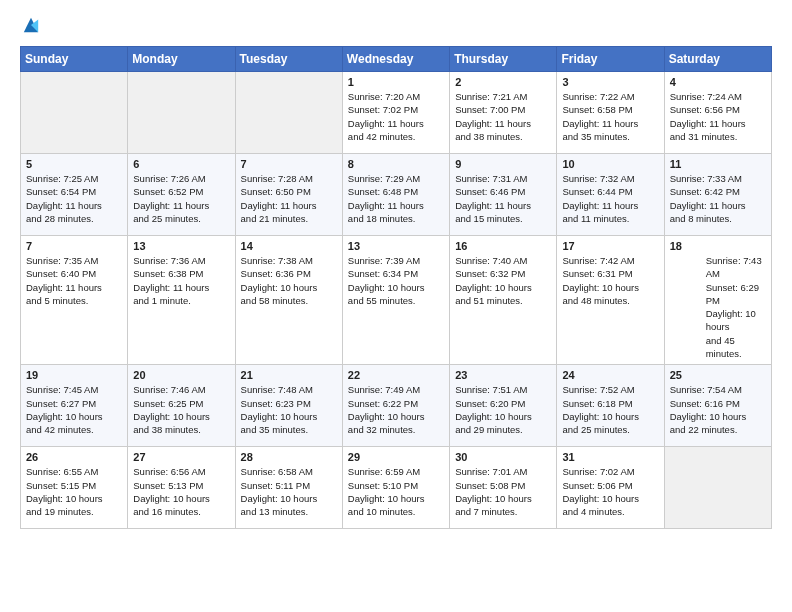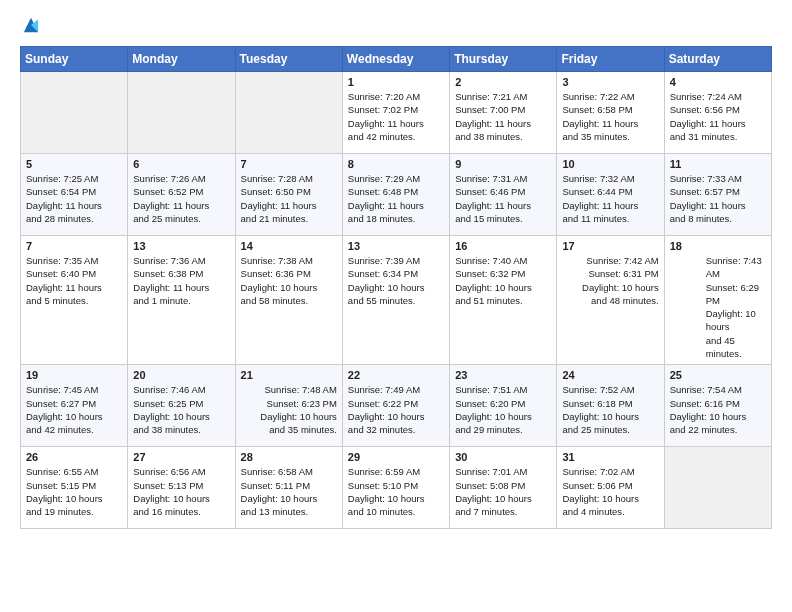--- a/index.html
+++ b/index.html
@@ -210,21 +210,21 @@
           <td>
             <span class="day-number">10</span>
             <div class="day-info" style="white-space: pre-line;">Sunrise: 7:32 AM
 Sunset: 6:44 PM
 Daylight: 11 hours
 and 11 minutes.</div>
           </td>
           <td>
             <span class="day-number">11</span>
             <div class="day-info" style="white-space: pre-line;">Sunrise: 7:33 AM
-Sunset: 6:57 PM
+Sunset: 6:42 PM
 Daylight: 11 hours
 and 8 minutes.</div>
           </td>
         </tr>
         <tr>
           <td>
             <span class="day-number">7</span>
             <div class="day-info" style="white-space: pre-line;">Sunrise: 7:35 AM
 Sunset: 6:40 PM
 Daylight: 11 hours
@@ -253,21 +253,21 @@
           </td>
           <td>
             <span class="day-number">16</span>
             <div class="day-info" style="white-space: pre-line;">Sunrise: 7:40 AM
 Sunset: 6:32 PM
 Daylight: 10 hours
 and 51 minutes.</div>
           </td>
           <td>
             <span class="day-number">17</span>
-            <div class="day-info" style="white-space: pre-line; text-align: right;">Sunrise: 7:42 AM
+            <div class="day-info" style="white-space: pre-line;">Sunrise: 7:42 AM
 Sunset: 6:31 PM
 Daylight: 10 hours
 and 48 minutes.</div>
           </td>
           <td>
             <span class="day-number">18</span>
             <div class="day-info" style="white-space: pre-line; margin-left: 36px;">Sunrise: 7:43 AM
 Sunset: 6:29 PM
 Daylight: 10 hours
 and 45 minutes.</div>
@@ -283,21 +283,21 @@
           </td>
           <td>
             <span class="day-number">20</span>
             <div class="day-info" style="white-space: pre-line;">Sunrise: 7:46 AM
 Sunset: 6:25 PM
 Daylight: 10 hours
 and 38 minutes.</div>
           </td>
           <td>
             <span class="day-number">21</span>
-            <div class="day-info" style="white-space: pre-line; text-align: right;">Sunrise: 7:48 AM
+            <div class="day-info" style="white-space: pre-line;">Sunrise: 7:48 AM
 Sunset: 6:23 PM
 Daylight: 10 hours
 and 35 minutes.</div>
           </td>
           <td>
             <span class="day-number">22</span>
             <div class="day-info" style="white-space: pre-line;">Sunrise: 7:49 AM
 Sunset: 6:22 PM
 Daylight: 10 hours
 and 32 minutes.</div>

